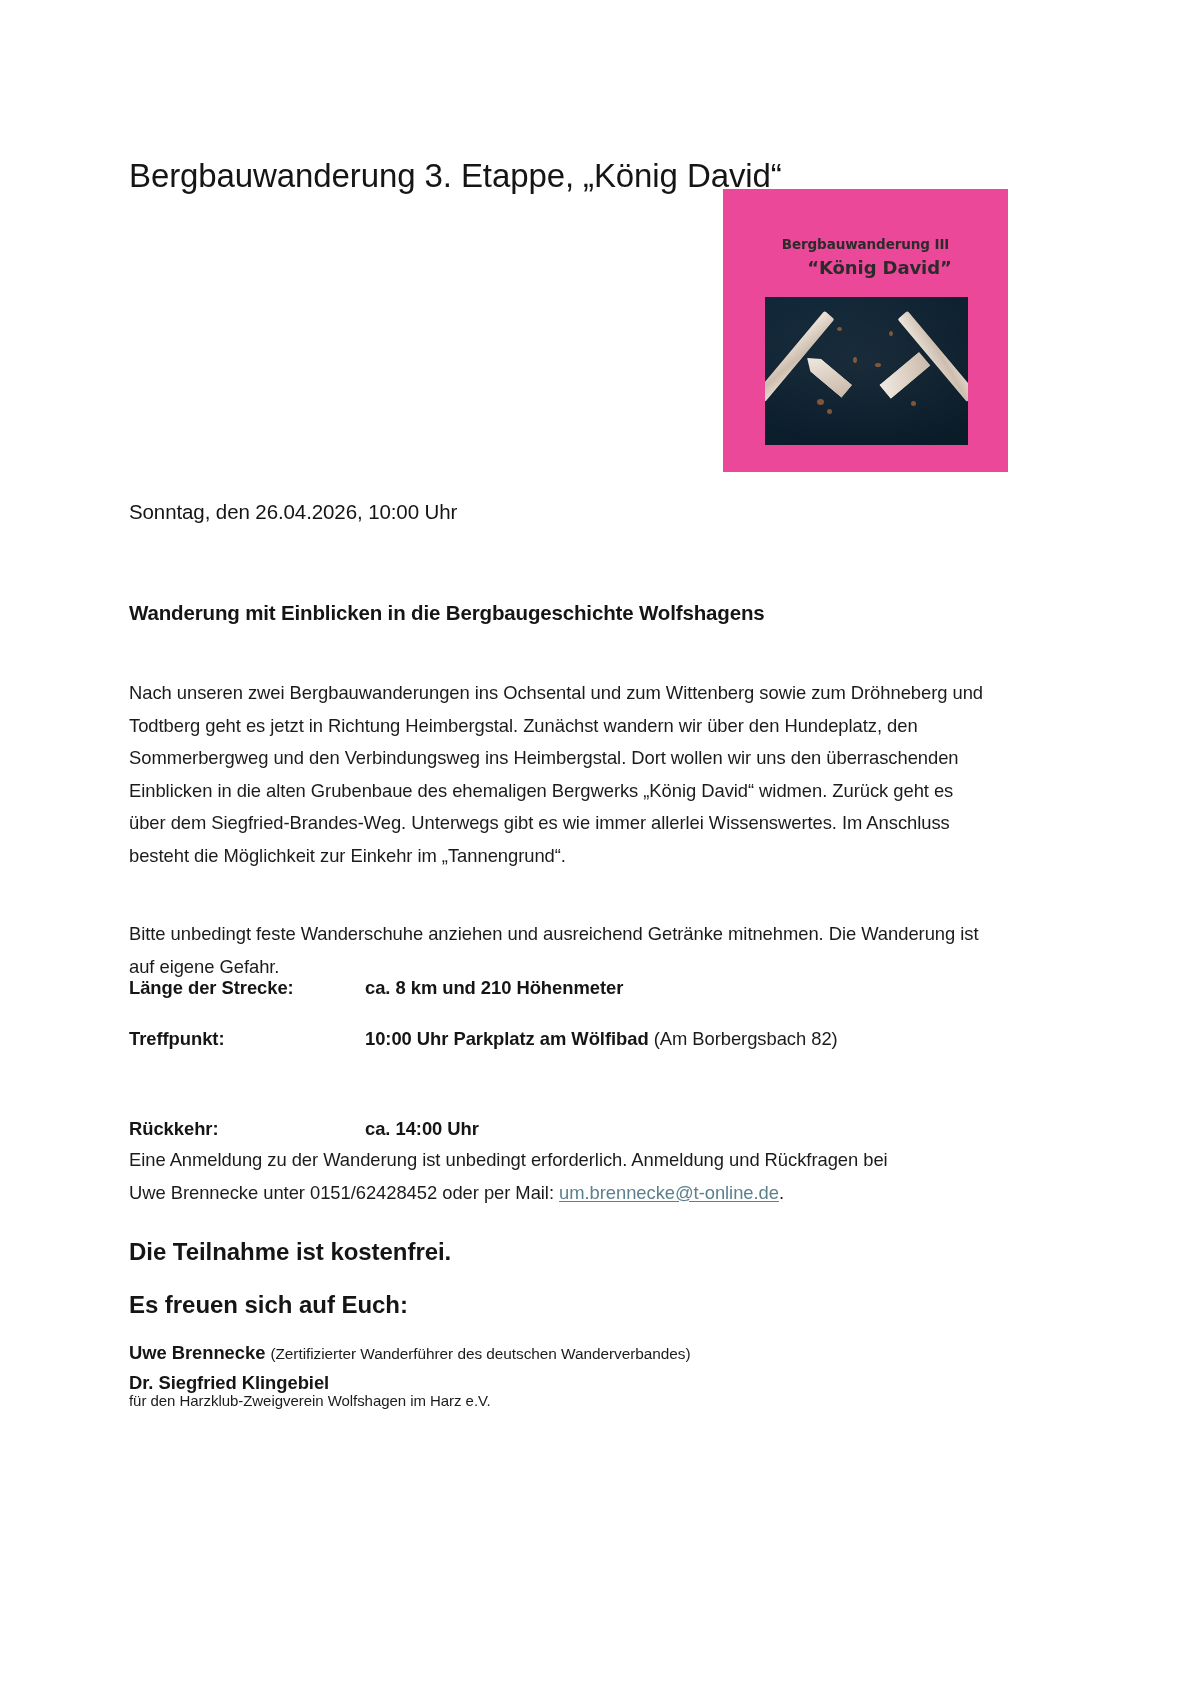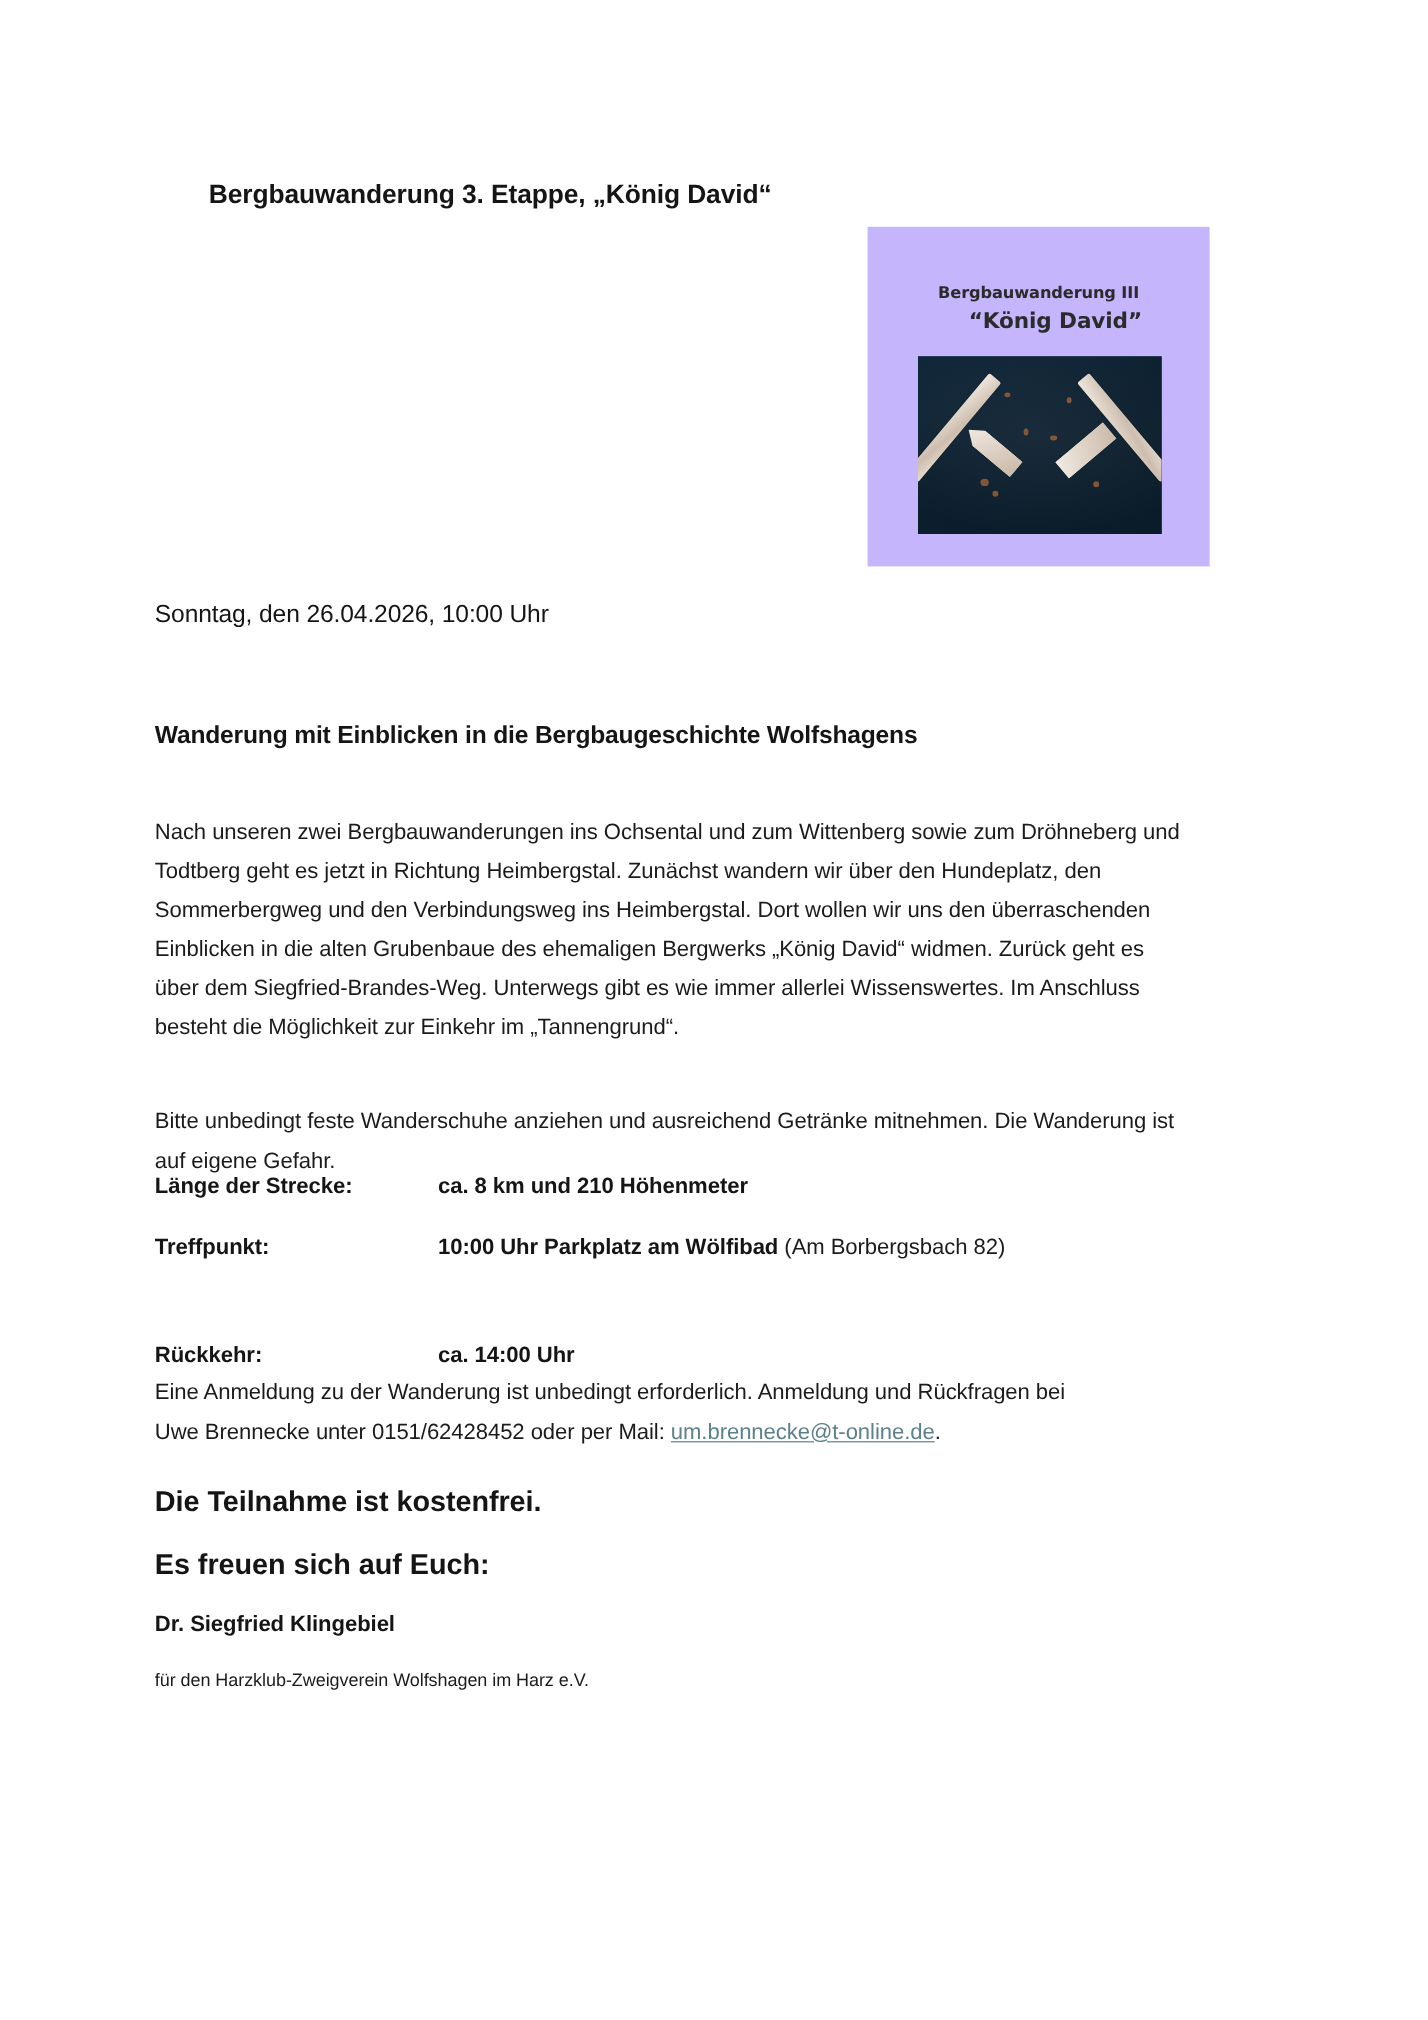--- a/index.html
+++ b/index.html
@@ -25,36 +25,35 @@
     background: #ffffff;
     overflow: hidden;
   }
 
   
   .doc-title {
     position: absolute;
     left: 129px;
     top: 133px;
     width: 760px;
-    font-size: 22px;
-    font-weight: bold;
+    font-size: 33px;
+    font-weight: normal;
     letter-spacing: -0.1px;
     line-height: 1.25;
     color: #151515;
-    margin-left: 45px;
   }
 
   
   .poster {
     position: absolute;
     left: 723px;
     top: 189px;
     width: 285px;
     height: 283px;
-    background: #c4b5fd;
+    background: #ec4899;
     overflow: hidden;
   }
   .poster-caption {
     position: absolute;
     left: 0;
     top: 46px;
     width: 285px;
     text-align: center;
     font-family: "DejaVu Sans", sans-serif;
     font-size: 13.5px;
@@ -272,18 +271,19 @@
     <span class="detail-label">Rückkehr:</span><span class="detail-value">ca. 14:00 Uhr</span>
   </div>
 
   <p class="body-para" id="para-reg"><span>Eine Anmeldung zu der Wanderung ist unbedingt erforderlich. Anmeldung und Rückfragen bei Uwe Brennecke unter 0151/62428452 oder per Mail: </span><a class="mail-link" href="#">um.brennecke@t-online.de</a><span>.</span></p>
 
   <div class="bold-line" id="line-free">Die Teilnahme ist kostenfrei.</div>
 
   <div class="bold-line" id="line-glad">Es freuen sich auf Euch:</div>
 
   <div class="signature">
+    <div><span class="name">Uwe Brennecke</span>&nbsp;<span class="cert">(Zertifizierter Wanderführer des deutschen Wanderverbandes)</span></div>
     <div class="name">Dr. Siegfried Klingebiel</div>
   </div>
 
   <div class="closing">für den Harzklub-Zweigverein Wolfshagen im Harz e.V.</div>
 
 </div>
 
 </body></html>

